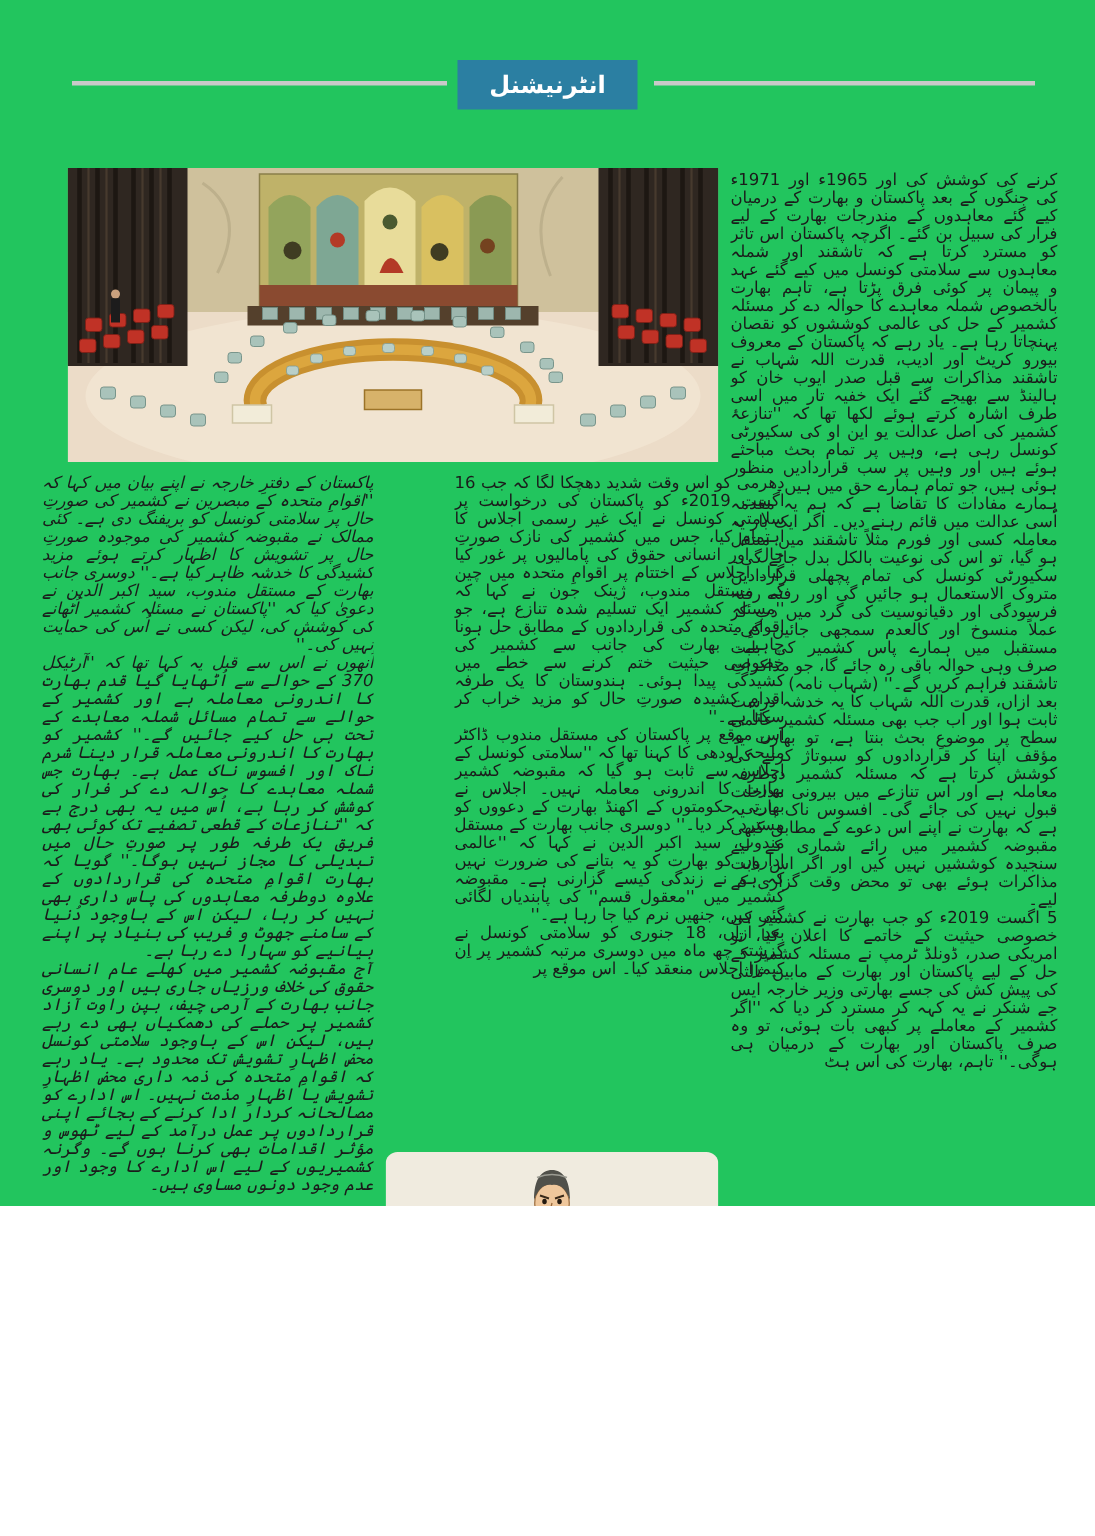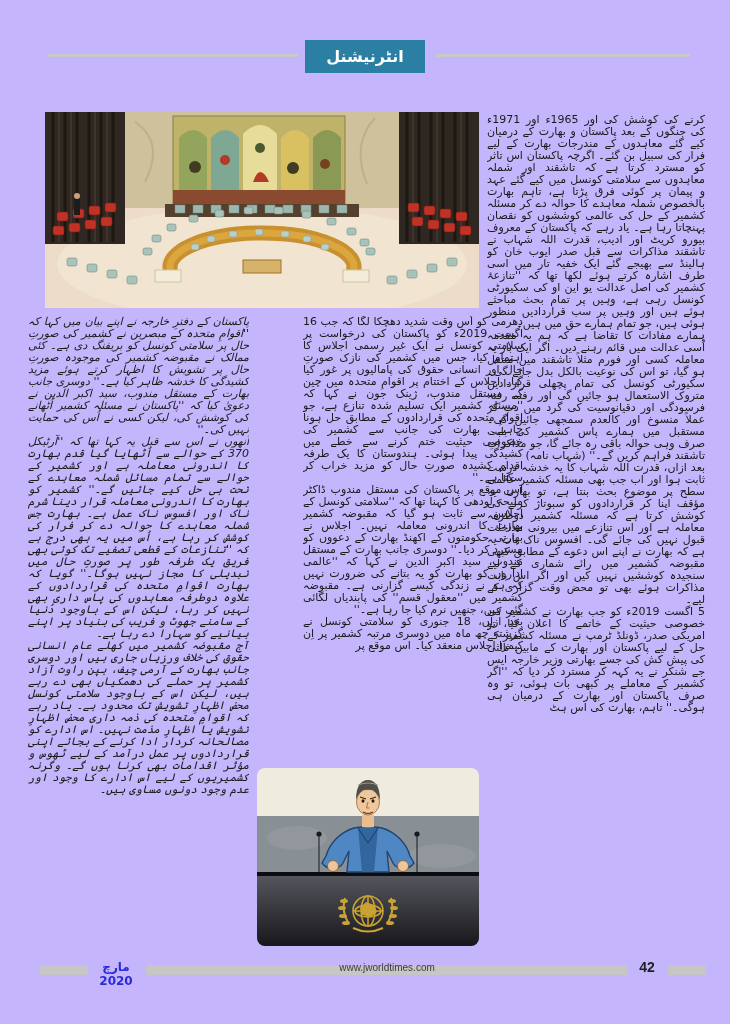--- a/index.html
+++ b/index.html
@@ -1,16 +1,16 @@
 <!DOCTYPE html>
 <html lang="ur"><head>
 <meta charset="utf-8">
 <style>
   html,body{margin:0;padding:0;background:#ffffff;}
-  .page{position:relative;width:730px;height:1024px;background:#c4b5fd;overflow:hidden;
+  .page{position:relative;width:730px;height:804px;background:#22c55e;overflow:hidden;
         font-family:"Liberation Sans",sans-serif;}
   
   .hdr-line{position:absolute;top:54px;height:3px;background:#c9c9c9;}
   .hdr-line.l{left:48px;width:250px;}
   .hdr-line.r{left:436px;width:254px;}
   .section-badge{position:absolute;left:305px;top:40px;width:120px;height:33px;
         background:#2b7fa2;color:#ffffff;font-weight:bold;font-size:16px;
         line-height:33px;text-align:center;direction:rtl;
         font-family:"DejaVu Sans",sans-serif;}
   

